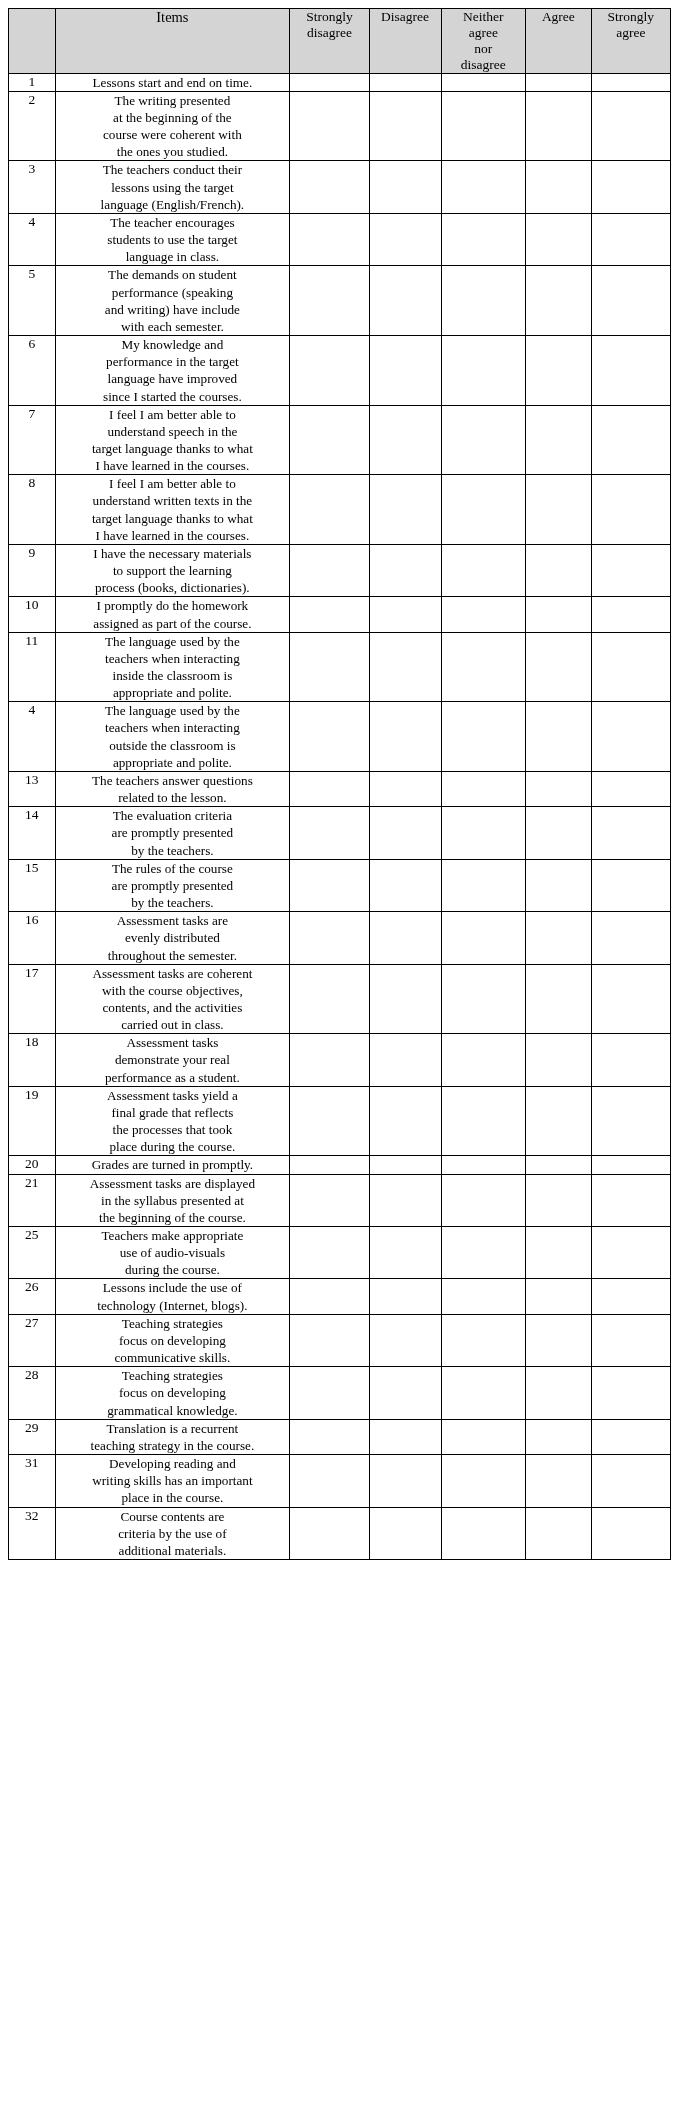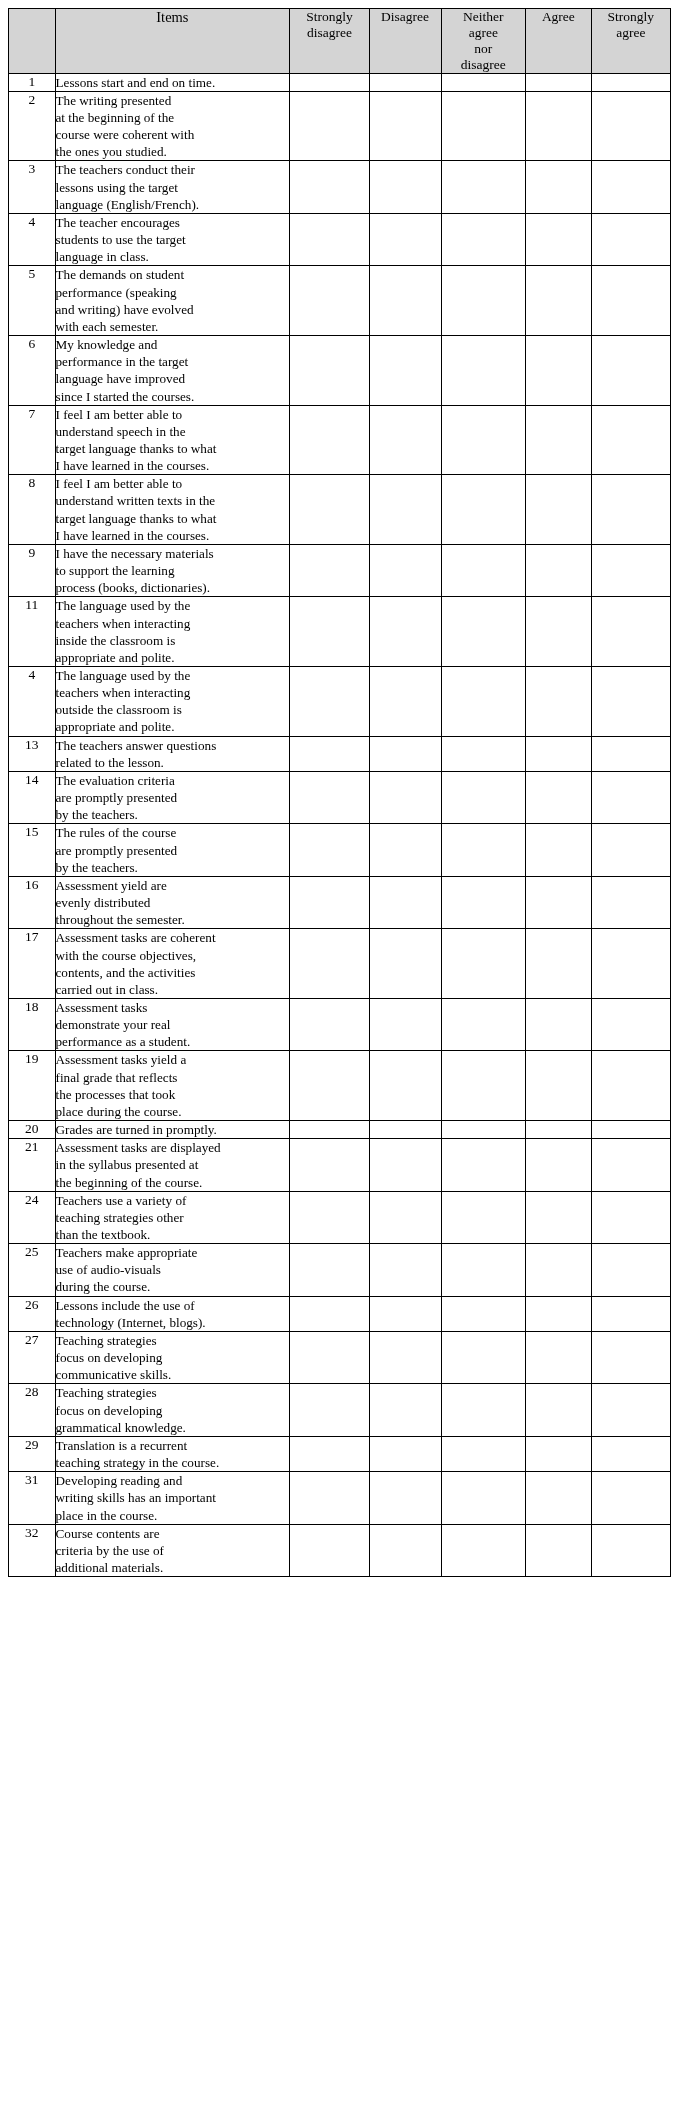--- a/index.html
+++ b/index.html
@@ -55,21 +55,21 @@
   td.num {
     text-align: center;
     vertical-align: middle;
     font-size: 13.5px;
     padding: 2px 2px;
   }
   td.item {
     font-size: 13.2px;
     line-height: 1.30;
     padding: 3px 4px 3px 5px;
-    text-align: left;
+    text-align: center;
   }
   td.item .ln {
     display: block;
     white-space: nowrap;
   }
   td.blank {
     background: #ffffff;
   }
 </style>
 </head>
@@ -162,21 +162,21 @@
           <td class="blank"></td>
           <td class="blank"></td>
           <td class="blank"></td>
           <td class="blank"></td>
         </tr>
         <tr>
           <td class="num">5</td>
           <td class="item">
             <span class="ln">The demands on student</span>
             <span class="ln">performance (speaking</span>
-            <span class="ln">and writing) have evolved</span>
+            <span class="ln">and writing) have include</span>
             <span class="ln">with each semester.</span>
           </td>
           <td class="blank"></td>
           <td class="blank"></td>
           <td class="blank"></td>
           <td class="blank"></td>
           <td class="blank"></td>
         </tr>
         <tr>
           <td class="num">6</td>
@@ -227,20 +227,32 @@
             <span class="ln">to support the learning</span>
             <span class="ln">process (books, dictionaries).</span>
           </td>
           <td class="blank"></td>
           <td class="blank"></td>
           <td class="blank"></td>
           <td class="blank"></td>
           <td class="blank"></td>
         </tr>
         <tr>
+          <td class="num">10</td>
+          <td class="item">
+            <span class="ln">I promptly do the homework</span>
+            <span class="ln">assigned as part of the course.</span>
+          </td>
+          <td class="blank"></td>
+          <td class="blank"></td>
+          <td class="blank"></td>
+          <td class="blank"></td>
+          <td class="blank"></td>
+        </tr>
+        <tr>
           <td class="num">11</td>
           <td class="item">
             <span class="ln">The language used by the</span>
             <span class="ln">teachers when interacting</span>
             <span class="ln">inside the classroom is</span>
             <span class="ln">appropriate and polite.</span>
           </td>
           <td class="blank"></td>
           <td class="blank"></td>
           <td class="blank"></td>
@@ -295,21 +307,21 @@
           </td>
           <td class="blank"></td>
           <td class="blank"></td>
           <td class="blank"></td>
           <td class="blank"></td>
           <td class="blank"></td>
         </tr>
         <tr>
           <td class="num">16</td>
           <td class="item">
-            <span class="ln">Assessment yield are</span>
+            <span class="ln">Assessment tasks are</span>
             <span class="ln">evenly distributed</span>
             <span class="ln">throughout the semester.</span>
           </td>
           <td class="blank"></td>
           <td class="blank"></td>
           <td class="blank"></td>
           <td class="blank"></td>
           <td class="blank"></td>
         </tr>
         <tr>
@@ -363,33 +375,20 @@
           <td class="blank"></td>
           <td class="blank"></td>
           <td class="blank"></td>
         </tr>
         <tr>
           <td class="num">21</td>
           <td class="item">
             <span class="ln">Assessment tasks are displayed</span>
             <span class="ln">in the syllabus presented at</span>
             <span class="ln">the beginning of the course.</span>
-          </td>
-          <td class="blank"></td>
-          <td class="blank"></td>
-          <td class="blank"></td>
-          <td class="blank"></td>
-          <td class="blank"></td>
-        </tr>
-        <tr>
-          <td class="num">24</td>
-          <td class="item">
-            <span class="ln">Teachers use a variety of</span>
-            <span class="ln">teaching strategies other</span>
-            <span class="ln">than the textbook.</span>
           </td>
           <td class="blank"></td>
           <td class="blank"></td>
           <td class="blank"></td>
           <td class="blank"></td>
           <td class="blank"></td>
         </tr>
         <tr>
           <td class="num">25</td>
           <td class="item">

